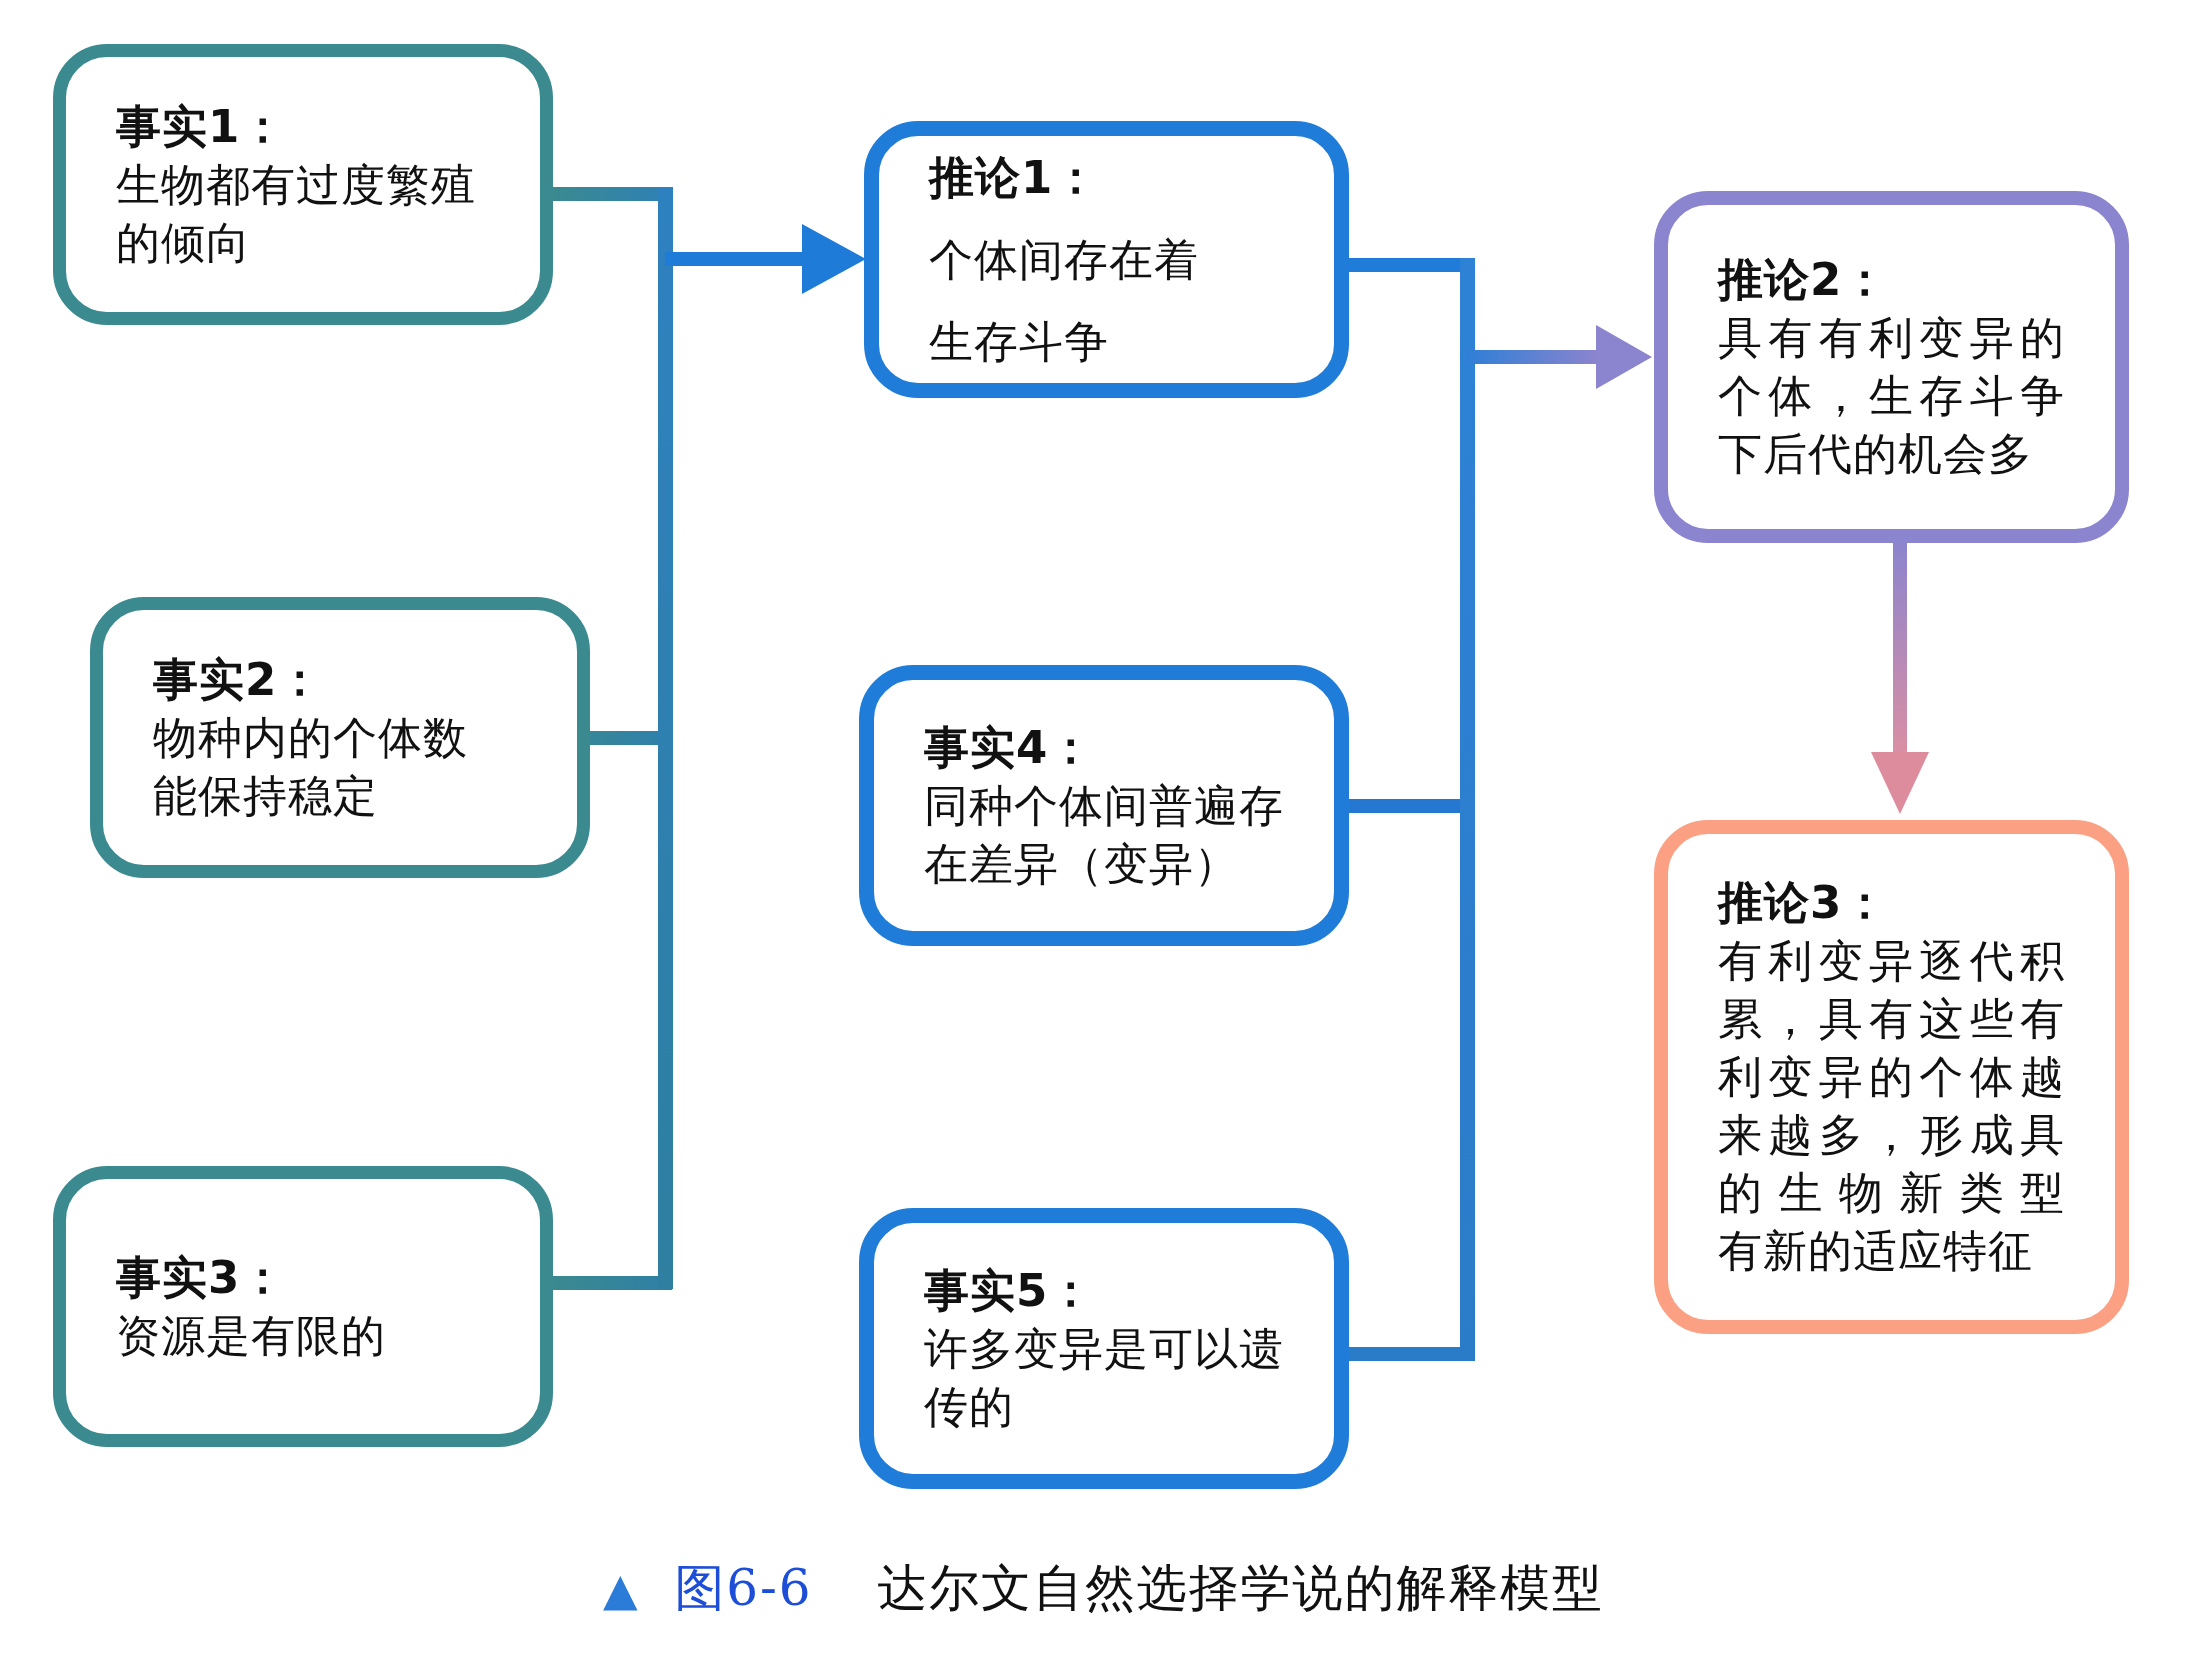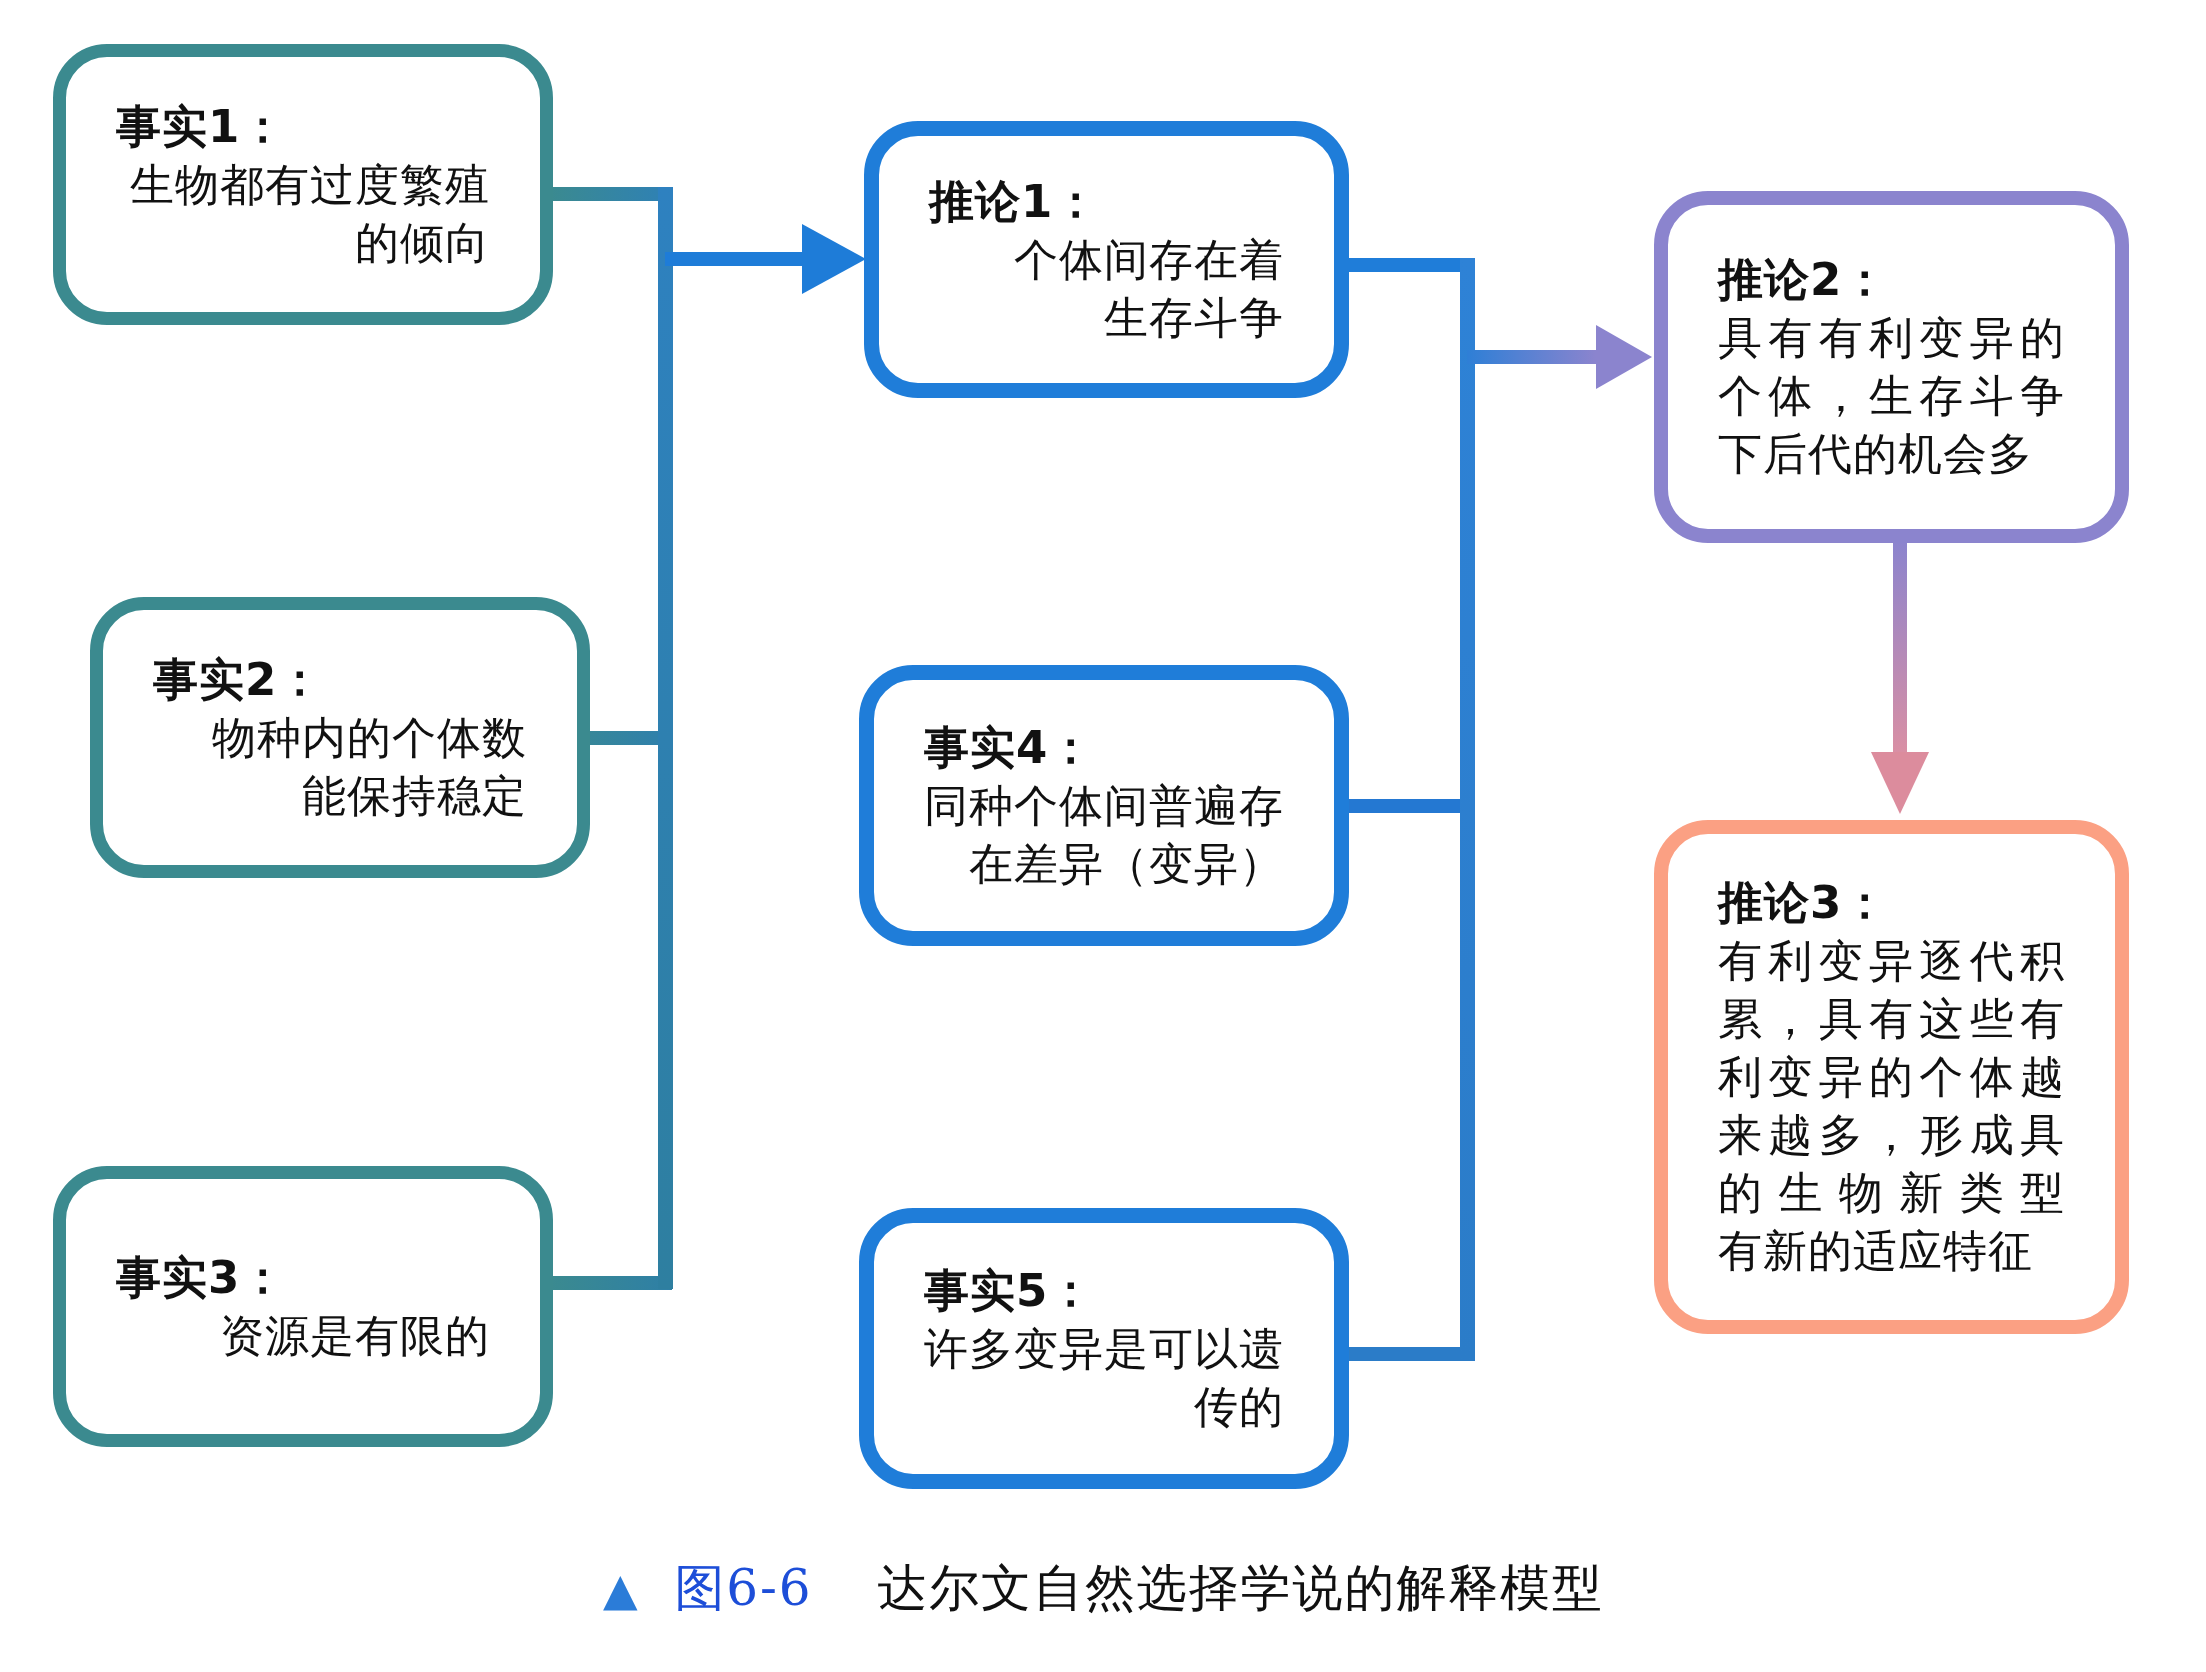--- a/index.html
+++ b/index.html
@@ -29,31 +29,30 @@
     font-size:45px;
     line-height:58px;
     color:#111111;
     letter-spacing:1px;
   }
   .node .line{
     font-size:44px;
     line-height:58px;
     color:#111111;
     letter-spacing:1px;
-    text-align:right;
   }
   .teal   {border:13.6px solid #3B8A8F;}
   .blue   {border:15.5px solid #1F7DD9;}
   .purple {border:14.6px solid #8B84CE;}
   .salmon {border:14.6px solid #FBA083;}
 
   #box-fact1 {left:53px;  top:44px;   width:500px; height:281px;}
   #box-fact2 {left:53px;  top:597px;  width:500px; height:281px;margin-left:37px;}
   #box-fact3 {left:53px;  top:1166px; width:500px; height:281px;}
-  #box-infer1{left:864px; top:121px;  width:485px; height:277px;}
+  #box-infer1{left:864px; top:121px;  width:485px; height:277px;gap:24px;}
   #box-fact4 {left:859px; top:665px;  width:490px; height:281px;}
   #box-fact5 {left:859px; top:1208px; width:490px; height:281px;}
   #box-infer2{left:1654px;top:191px;  width:475px; height:352px;}
   #box-infer3{left:1654px;top:820px;  width:475px; height:514px;}
 
   .justify .line{text-align:justify;text-align-last:justify;}
   .justify .line:last-child{text-align-last:left;}
 
   
   .h-line,.v-line{position:absolute;z-index:1;}

